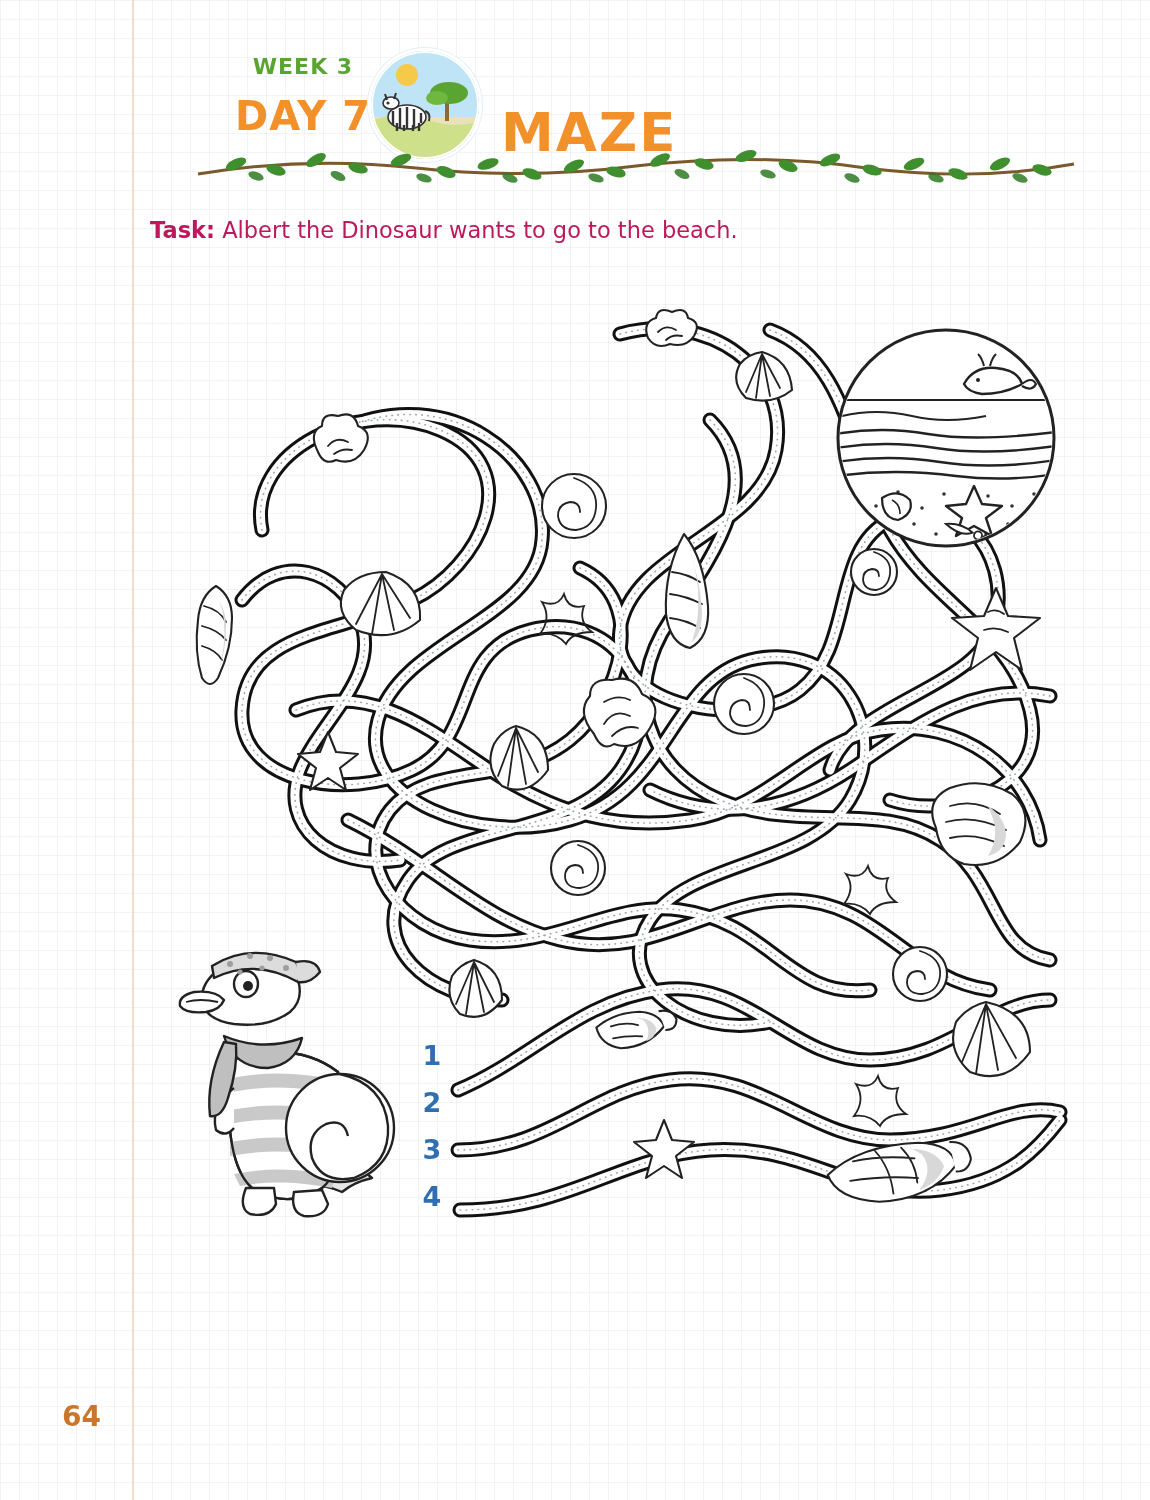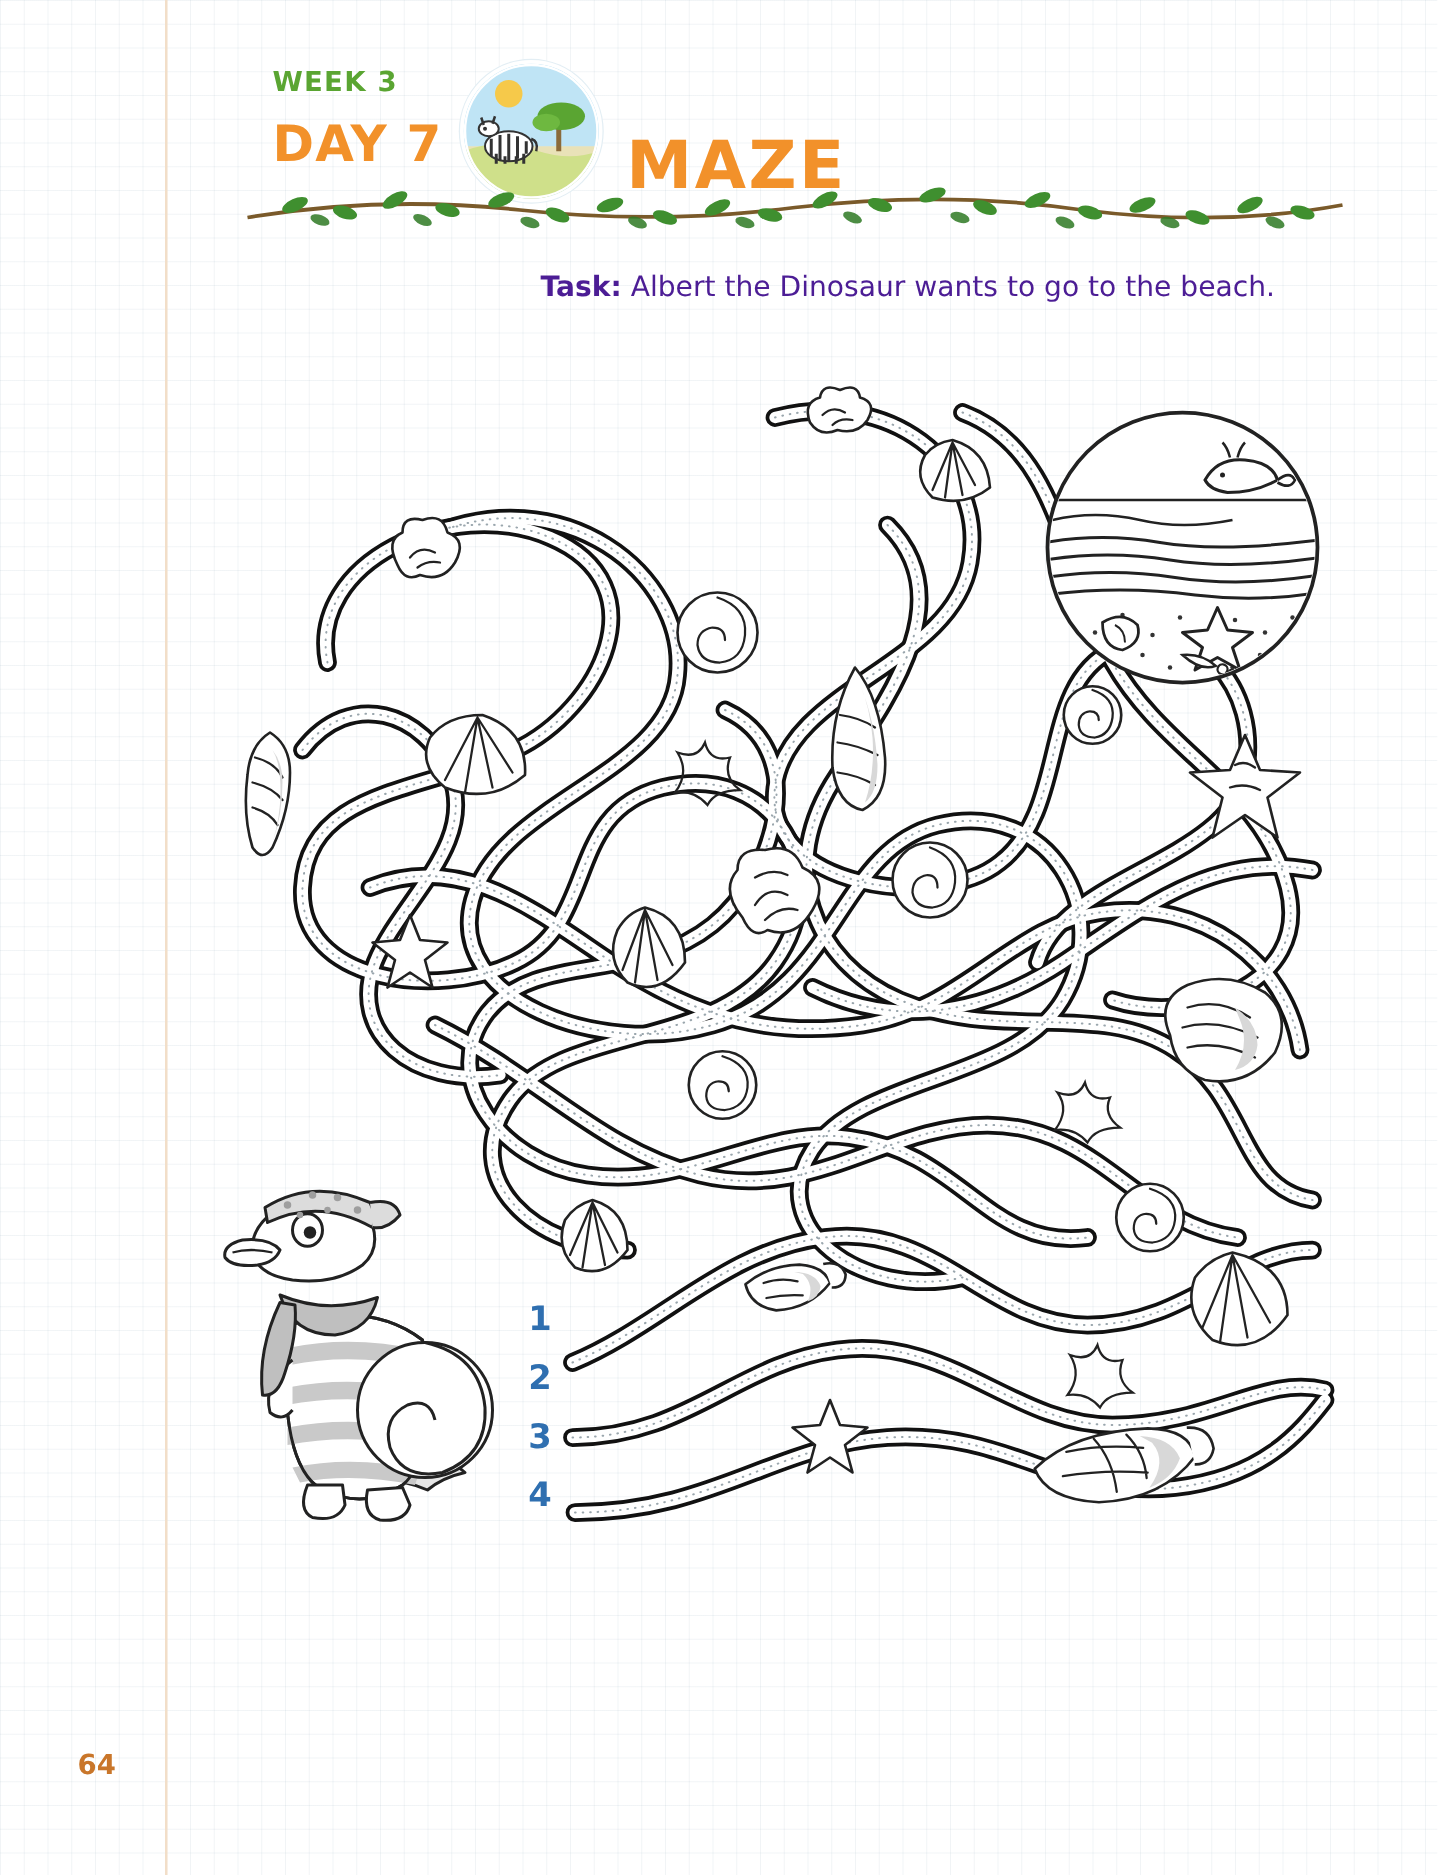--- a/index.html
+++ b/index.html
@@ -41,21 +41,21 @@
     left: 196px;
     top: 40px;
     width: 880px;
     height: 140px;
   }
   .hdr-labels {
     position: absolute;
     left: 22px;
     top: 14px;
     width: 170px;
-    text-align: left;
+    text-align: center;
   }
   .week-label {
     font-family: "DejaVu Sans", sans-serif;
     font-weight: bold;
     font-size: 22px;
     letter-spacing: 1px;
     color: #5aa532;
   }
   .day-label {
     font-family: "DejaVu Sans", sans-serif;
@@ -95,24 +95,24 @@
     width: 880px;
     height: 44px;
   }
 
   
   .task-block {
     position: absolute;
     left: 150px;
     top: 214px;
     width: 870px;
-    text-align: right;
+    text-align: left;
     font-family: "DejaVu Sans", sans-serif;
     font-size: 22.5px;
-    color: #4c1d95;
+    color: #be185d;
     line-height: 1.45;
   }
   .task-block .task-word {
     font-weight: bold;
   }
   .task-block .route-num {
     font-weight: bold;
   }
 
   
@@ -151,21 +151,21 @@
     height: 330px;
   }
 
   
   .page-number {
     position: absolute;
     left: 62px;
     top: 1400px;
     font-family: "DejaVu Sans", sans-serif;
     font-weight: bold;
-    font-size: 22px;
+    font-size: 28px;
     color: #c9762a;
   }
 </style>
 </head>
 <body>
 
 <div class="page-grid"></div>
 <div class="margin-rule"></div>
 
 <div class="header">

